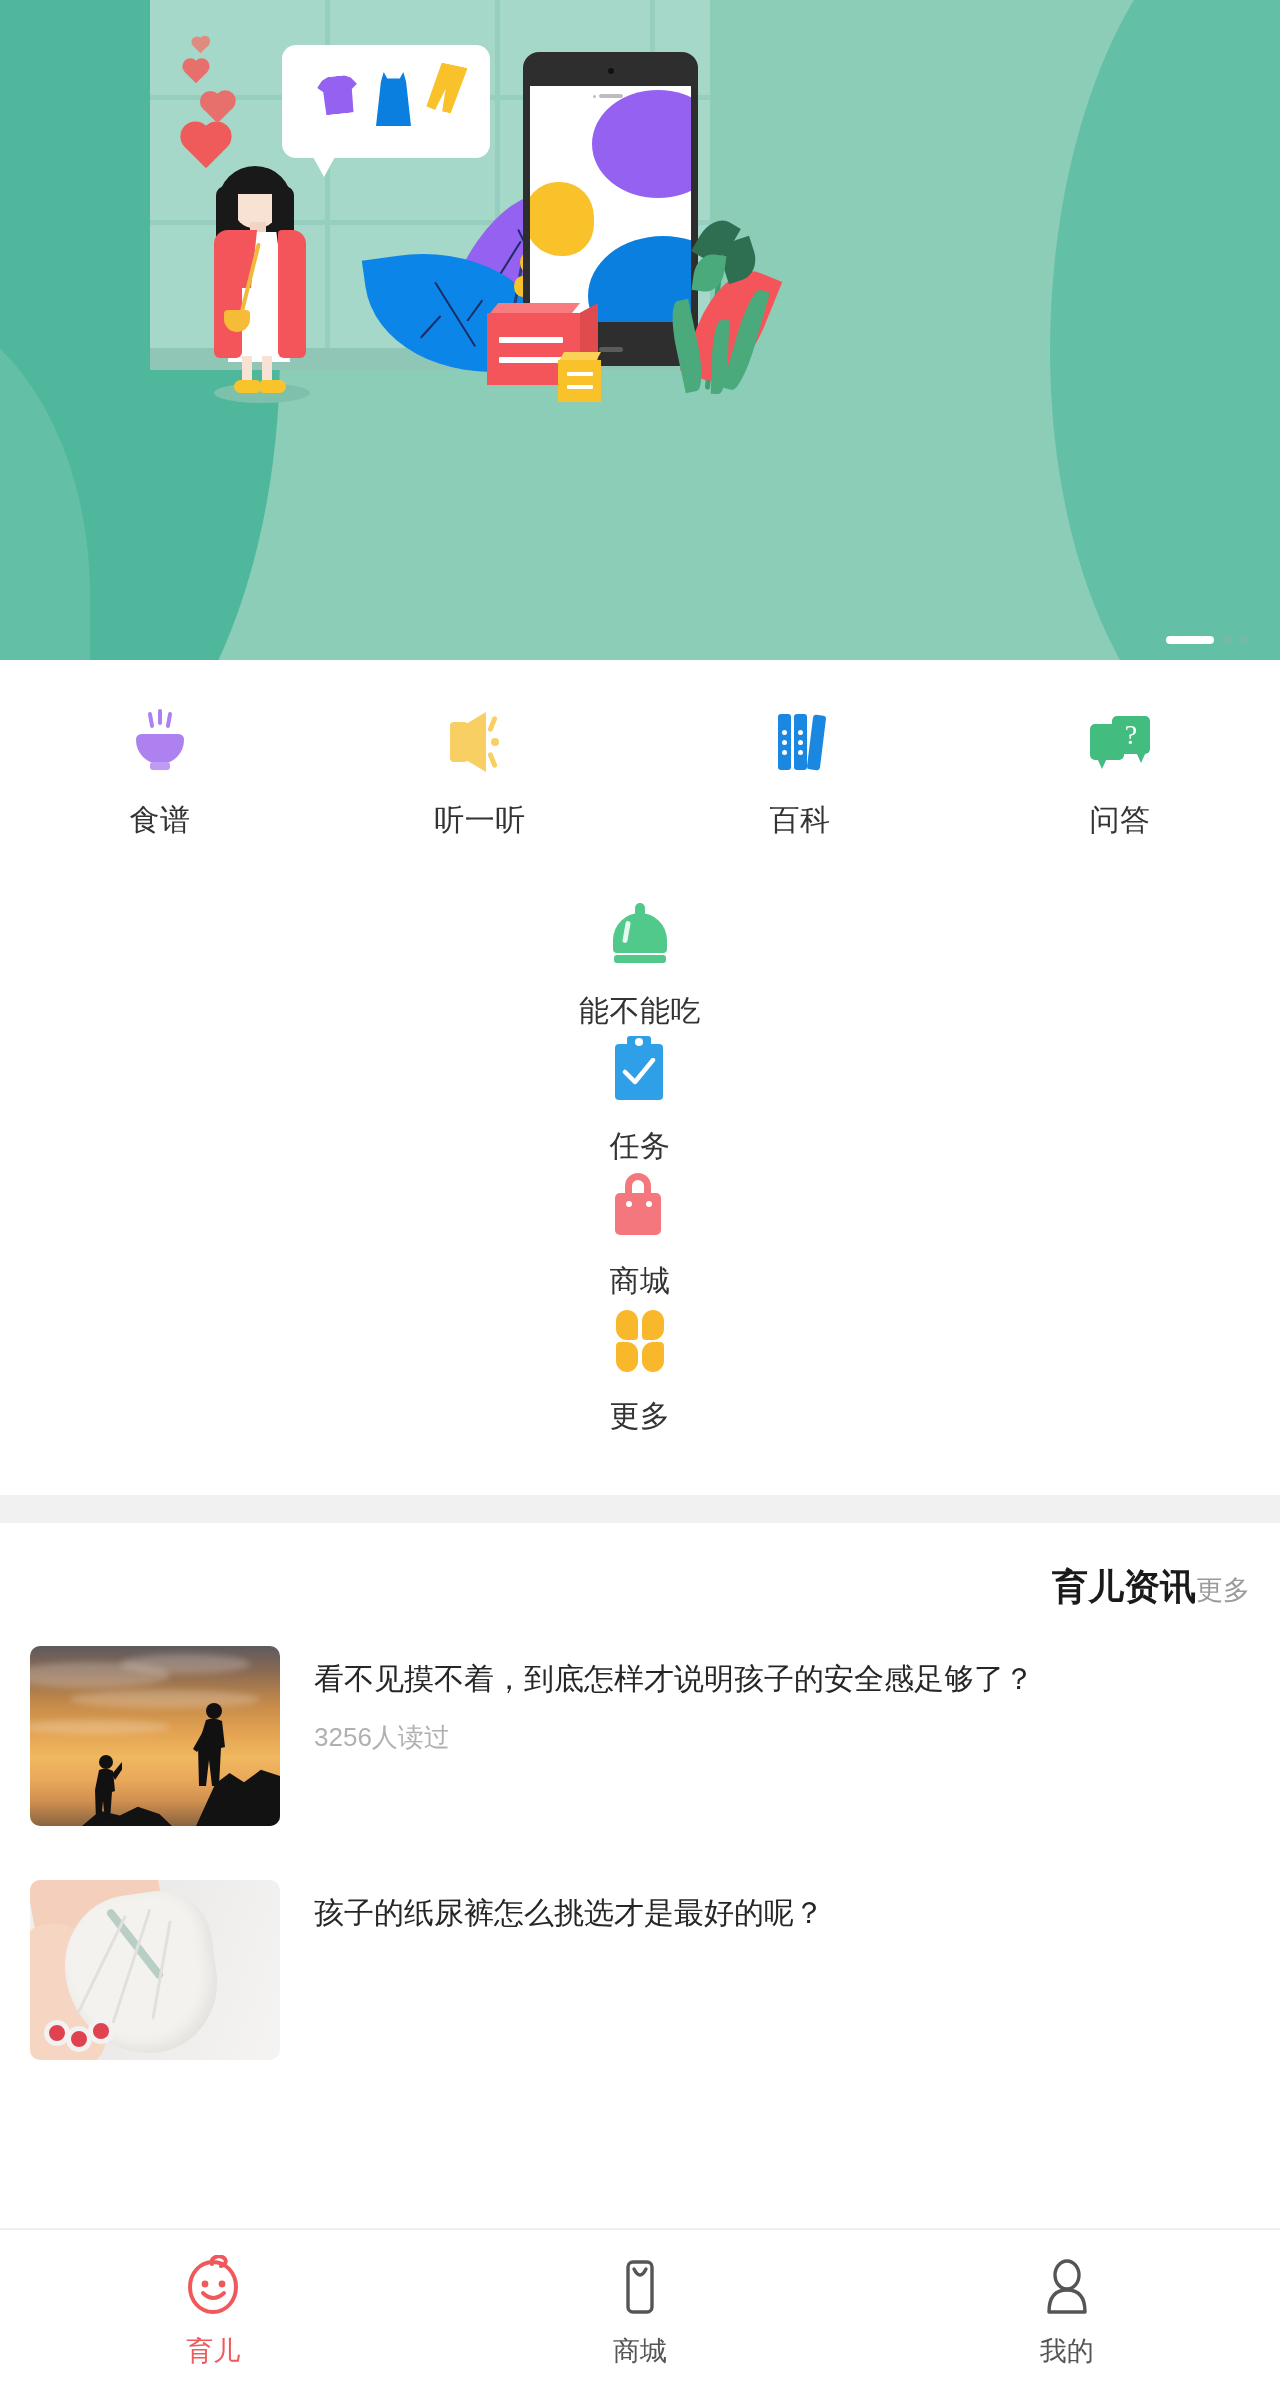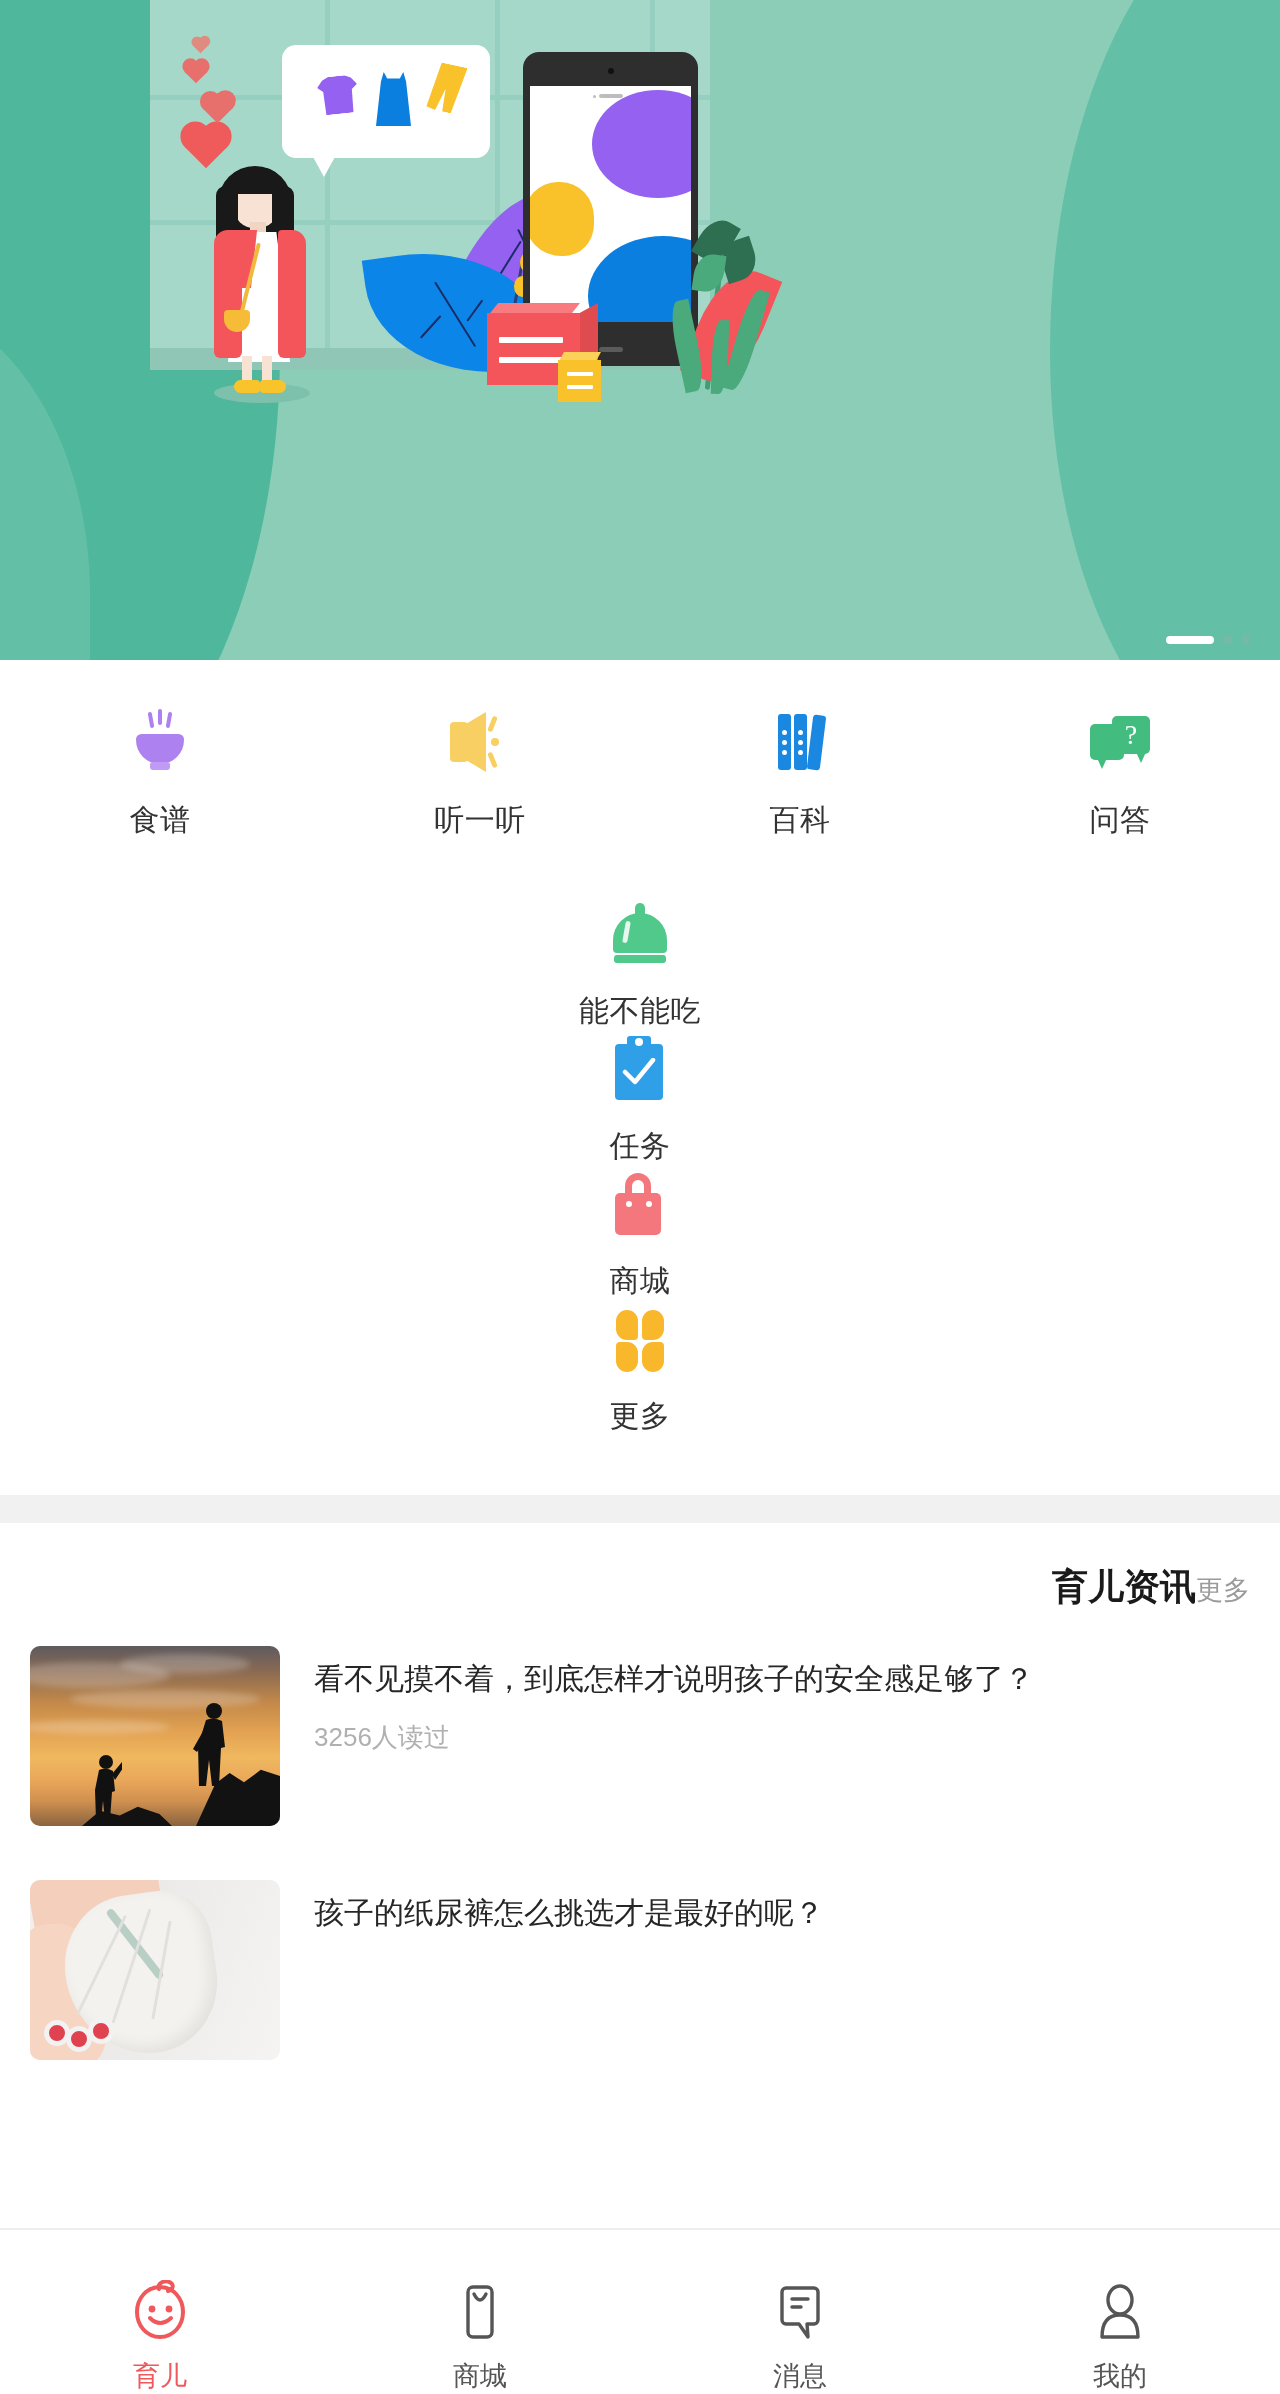--- a/index.html
+++ b/index.html
@@ -239,21 +239,21 @@
   .t2-diaper{position:absolute;left:36px;top:14px;width:150px;height:160px;background:#f3f2ef;
     border-radius:46% 34% 46% 56%;transform:rotate(-8deg);box-shadow:inset -6px -6px 16px rgba(0,0,0,.07);}
   .t2-fold{position:absolute;background:#e2e0dc;border-radius:3px;}
   .t2-band{position:absolute;left:62px;top:60px;width:86px;height:8px;background:#b9cfc6;border-radius:5px;transform:rotate(52deg);}
   .t2-toy{position:absolute;left:14px;bottom:8px;width:70px;height:36px;}
   .t2-bead{position:absolute;width:26px;height:26px;border-radius:50%;background:#e0434f;border:5px solid #f2f2f2;box-sizing:border-box;}
 
   
   .tabbar{
     height:164px;flex:none;background:#ffffff;border-top:2px solid #eeeeee;
-    display:flex;align-items:flex-end;
+    display:flex;align-items:center;
   }
   .tab{flex:1;display:flex;flex-direction:column;align-items:center;gap:14px;}
   .tab-icon{width:66px;height:64px;position:relative;}
   .tab-label{font-size:27px;color:#555555;}
   .tab.active .tab-label{color:#f0595c;}
 </style>
 </head>
 <body>
 
 <div class="app">
@@ -539,27 +539,20 @@
     </div>
 
     <div class="tab">
       <svg class="tab-icon" viewBox="0 0 66 64">
         <rect x="21" y="7" width="24" height="50" rx="5" fill="none" stroke="#555" stroke-width="3.4"></rect>
         <path d="M27 14 q6 12 12 0" fill="none" stroke="#555" stroke-width="3.4" stroke-linecap="round"></path>
       </svg>
       <div class="tab-label">商城</div>
     </div>
 
-    <div class="tab">
-      <svg class="tab-icon" viewBox="0 0 66 64">
-        <path d="M19 8 h28 a4 4 0 0 1 4 4 v28 a4 4 0 0 1 -4 4 h-7 l1 13 l-9 -13 h-13 a4 4 0 0 1 -4 -4 v-28 a4 4 0 0 1 4 -4 z" fill="none" stroke="#555" stroke-width="3.4" stroke-linejoin="round"></path>
-        <path d="M25 19 h16 M25 27 h9" stroke="#555" stroke-width="3.4" stroke-linecap="round"></path>
-      </svg>
-      <div class="tab-label">消息</div>
-    </div>
 
     <div class="tab">
       <svg class="tab-icon" viewBox="0 0 66 64">
         <ellipse cx="33" cy="20" rx="12" ry="14" fill="none" stroke="#555" stroke-width="3.4"></ellipse>
         <path d="M15 57 q0 -22 18 -22 q18 0 18 22 z" fill="none" stroke="#555" stroke-width="3.4" stroke-linejoin="round"></path>
       </svg>
       <div class="tab-label">我的</div>
     </div>
 
   </div>

